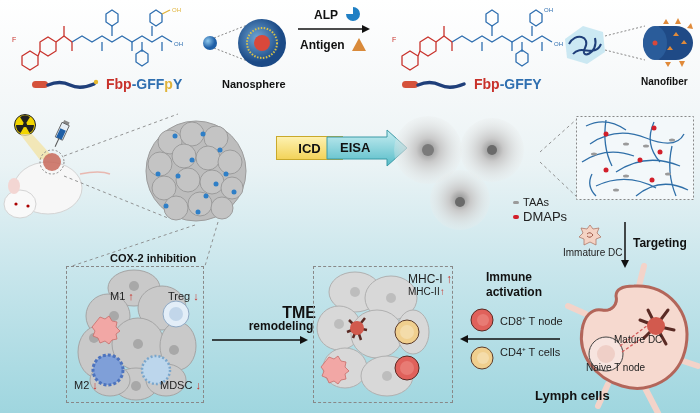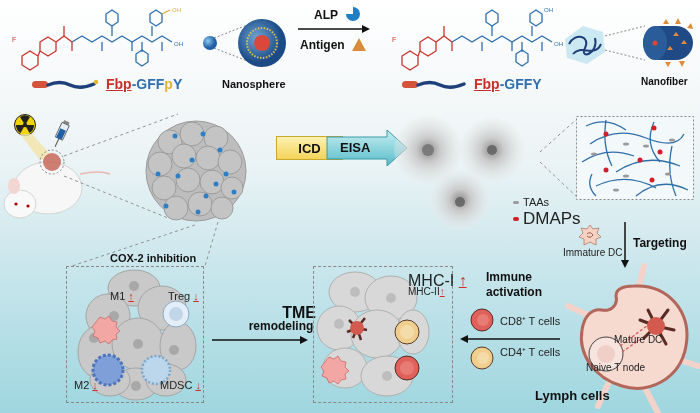--- a/index.html
+++ b/index.html
@@ -2,21 +2,21 @@
 <html><head>
 <meta charset="utf-8">
 <style>
   html,body{margin:0;padding:0;}
   body{width:700px;height:413px;overflow:hidden;font-family:"Liberation Sans",sans-serif;}
   #canvas{position:relative;width:700px;height:413px;
     background:linear-gradient(to bottom,#ffffff 0%,#f5f8f9 22%,#eaf3f5 40%,#c9e6ec 65%,#9fd6df 100%);}
   .abs{position:absolute;}
   .lbl{position:absolute;font-weight:bold;color:#111;white-space:nowrap;}
   .sm{position:absolute;color:#222;white-space:nowrap;font-size:11px;}
-  .red{color:#c8322b;text-decoration:underline;} .blue{color:#2f6fb0;} .yel{color:#e0b33a;}
+  .red{color:#c8322b;} .blue{color:#2f6fb0;} .yel{color:#e0b33a;}
   svg{position:absolute;overflow:visible;}
 </style>
 </head>
 <body>
 
 <div id="canvas">
 
   <svg style="left:10px;top:4px;width:210px;height:70px;" viewBox="0 0 210 70">
     <g fill="none" stroke-width="1.3">
 
@@ -246,21 +246,21 @@
       <circle cx="102" cy="40" r="5" fill="#6a6a6a"></circle>
       <circle cx="70" cy="92" r="5" fill="#6a6a6a"></circle>
   </svg>
 
   <div class="abs" style="left:513px;top:196px;display:flex;align-items:center;gap:4px;">
     <span style="display:inline-block;width:6px;height:3px;border-radius:2px;background:#9a9a9a;"></span>
     <span style="font-size:11px;color:#222;">TAAs</span>
   </div>
   <div class="abs" style="left:513px;top:209px;display:flex;align-items:center;gap:4px;">
     <span style="display:inline-block;width:6px;height:4px;border-radius:3px;background:#d21f2a;"></span>
-    <span style="font-size:17px;color:#222;">DMAPs</span>
+    <span style="font-size:13px;color:#222;">DMAPs</span>
   </div>
 
   <svg style="left:576px;top:116px;width:118px;height:84px;" viewBox="0 0 118 84">
     <rect x="0.5" y="0.5" width="117" height="83" fill="#f3f8fa" stroke="#888" stroke-dasharray="2,2"></rect>
     <g stroke="#2f6fa8" stroke-width="1.3" fill="none">
       <path d="M10 10 Q30 0 50 14"></path>
         <path d="M14 28 Q40 10 70 22 T108 18"></path>
         <path d="M6 46 Q30 30 58 40"></path>
       <path d="M40 56 Q70 36 104 50"></path>
         <path d="M20 70 Q50 56 80 72"></path>
@@ -369,31 +369,31 @@
     <circle cx="42" cy="60" r="7" fill="#d25a4e"></circle>
 
     <circle cx="92" cy="64" r="12" fill="#f0cf8e" stroke="#5a3a2a" stroke-width="1"></circle>
       <circle cx="92" cy="64" r="7" fill="#f4dcaa"></circle>
 
     <circle cx="92" cy="100" r="12" fill="#e0615b" stroke="#5a2a24" stroke-width="1"></circle>
       <circle cx="92" cy="100" r="7" fill="#e87b74"></circle>
 
     <path d="M10 94 l4 -5 l5 2 l4 -3 l3 5 l5 1 l-1 5 l4 4 l-4 3 l1 5 l-5 1 l-3 4 l-4 -3 l-5 2 l-2 -5 l-5 -2 l2 -5 l-3 -4 z" fill="#f2a7a5" stroke="#c86d6a" stroke-width="0.8"></path>
   </svg>
-  <div class="sm" style="left:408px;top:272px;font-size:16px;"><span>MHC-I</span> <span class="red" style="font-weight:bold;">↑</span></div>
+  <div class="sm" style="left:408px;top:272px;font-size:12px;"><span>MHC-I</span> <span class="red" style="font-weight:bold;">↑</span></div>
   <div class="sm" style="left:408px;top:286px;font-size:10px;"><span>MHC-II</span><span class="red" style="font-weight:bold;">↑</span></div>
 
   <div class="lbl" style="left:486px;top:270px;font-size:12px;">Immune</div>
   <div class="lbl" style="left:486px;top:285px;font-size:12px;">activation</div>
 
   <svg style="left:470px;top:308px;width:24px;height:24px;" viewBox="0 0 24 24">
     <circle cx="12" cy="12" r="11" fill="#e0615b" stroke="#5a2a24" stroke-width="1"></circle>
       <circle cx="13" cy="12" r="6" fill="#e87b74"></circle>
   </svg>
-  <div class="sm" style="left:500px;top:313px;">CD8⁺ T cells</div>
+  <div class="sm" style="left:500px;top:313px;">CD8⁺ T node</div>
   <svg style="left:460px;top:334px;width:100px;height:10px;" viewBox="0 0 100 10">
     <line x1="6" y1="5" x2="100" y2="5" stroke="#111" stroke-width="1.5"></line>
     <polygon points="8,1 0,5 8,9" fill="#111"></polygon>
   </svg>
   <svg style="left:470px;top:346px;width:24px;height:24px;" viewBox="0 0 24 24">
     <circle cx="12" cy="12" r="11" fill="#f0cf8e" stroke="#5a3a2a" stroke-width="1"></circle>
       <circle cx="13" cy="12" r="6" fill="#f4dcaa"></circle>
   </svg>
   <div class="sm" style="left:500px;top:344px;">CD4⁺ T cells</div>
 

